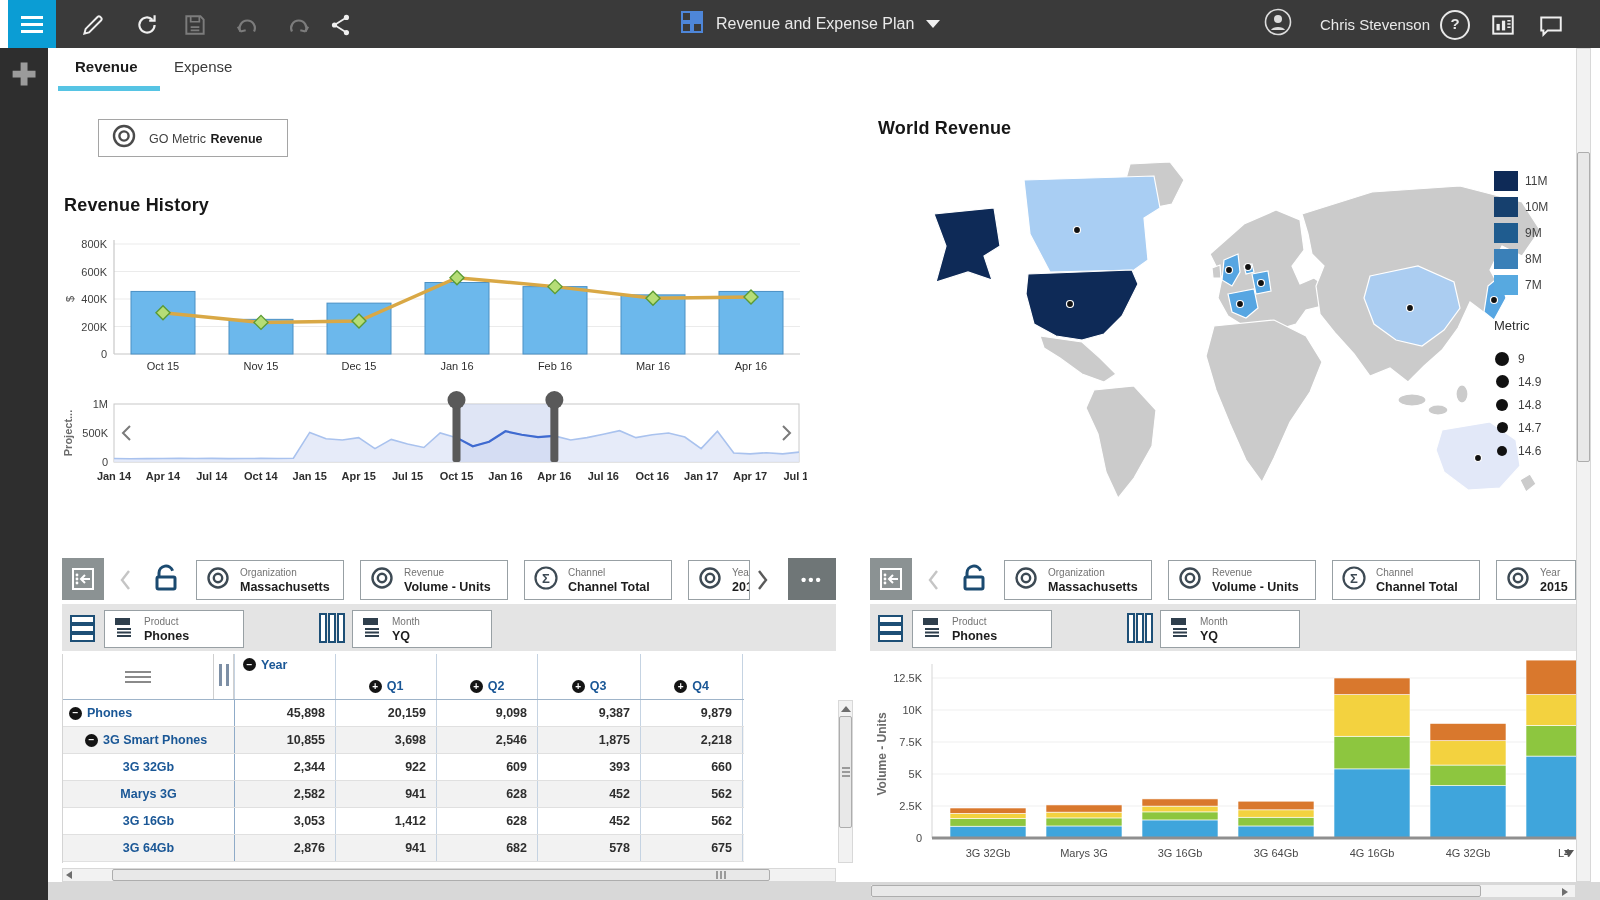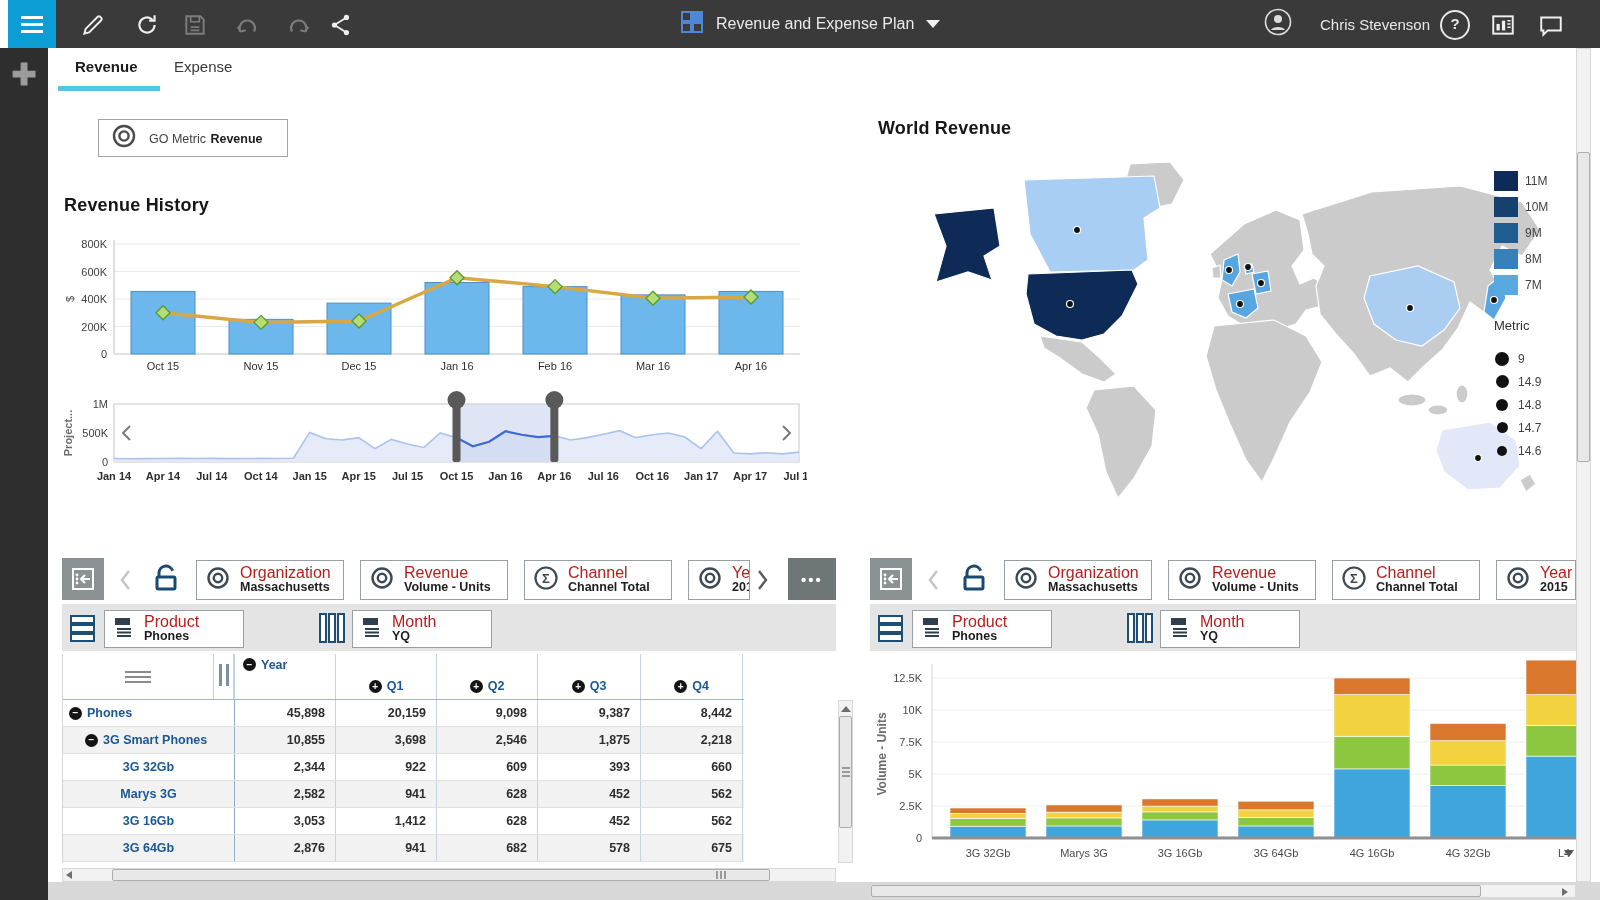--- a/index.html
+++ b/index.html
@@ -37,21 +37,21 @@
   
   .wtb1{position:absolute;height:48px;background:#fff;border-bottom:1px solid #e4e4e4;}
   .wtb2{position:absolute;height:46px;background:#e4e4e4;}
   .gray-btn{position:absolute;width:42px;height:42px;background:#8b9293;cursor:pointer;
             display:flex;align-items:center;justify-content:center;}
   .more-btn{position:absolute;width:48px;height:42px;background:#6f7677;color:#fff;cursor:pointer;
             display:flex;align-items:center;justify-content:center;font-size:15px;letter-spacing:2px;font-weight:bold;}
   .chev{position:absolute;width:20px;height:24px;cursor:pointer;}
   .chip{position:absolute;background:#fff;border:1px solid #98a0a4;display:flex;align-items:center;
         padding:0 8px;gap:9px;height:40px;box-sizing:border-box;overflow:hidden;cursor:pointer;}
-  .chip .t1{font-size:16px;color:#b91c1c;line-height:14px;display:block;white-space:nowrap;}
+  .chip .t1{font-size:10px;color:#737373;line-height:14px;display:block;white-space:nowrap;}
   .chip .t2{font-size:12.5px;color:#1d1d1d;font-weight:bold;line-height:15px;display:block;white-space:nowrap;}
   .chip.axis{height:38px;}
   
   .xtab{position:absolute;left:62px;top:654px;width:682px;height:209px;background:#fff;
         border-left:1px solid #d4d4d4;box-sizing:border-box;font-size:12.5px;}
   .xhead{display:flex;height:46px;border-bottom:1px solid #9fb4c9;box-sizing:border-box;}
   .xcell{box-sizing:border-box;border-right:1px solid #c5d3e2;}
   .xcorner{display:flex;}
   .xcorner-main{display:flex;align-items:center;justify-content:center;}
   .xsplit{width:19px;border-left:1px solid #cfcfcf;border-right:1px solid #cfcfcf;
@@ -515,21 +515,21 @@
       </div>
       <div class="xrow">
         <div class="xrowhdr" style="width:172px;padding-left:6px;">
           <span class="ci">−</span>
           <span>Phones</span>
         </div>
         <div class="xval" style="width:101px;">45,898</div>
         <div class="xval" style="width:101px;">20,159</div>
         <div class="xval" style="width:101px;">9,098</div>
         <div class="xval" style="width:103px;">9,387</div>
-        <div class="xval" style="width:102px;">8,442</div>
+        <div class="xval" style="width:102px;">9,879</div>
       </div>
       <div class="xrow alt">
         <div class="xrowhdr" style="width:172px;padding-left:22px;">
           <span class="ci">−</span>
           <span>3G Smart Phones</span>
         </div>
         <div class="xval" style="width:101px;">10,855</div>
         <div class="xval" style="width:101px;">3,698</div>
         <div class="xval" style="width:101px;">2,546</div>
         <div class="xval" style="width:103px;">1,875</div>

